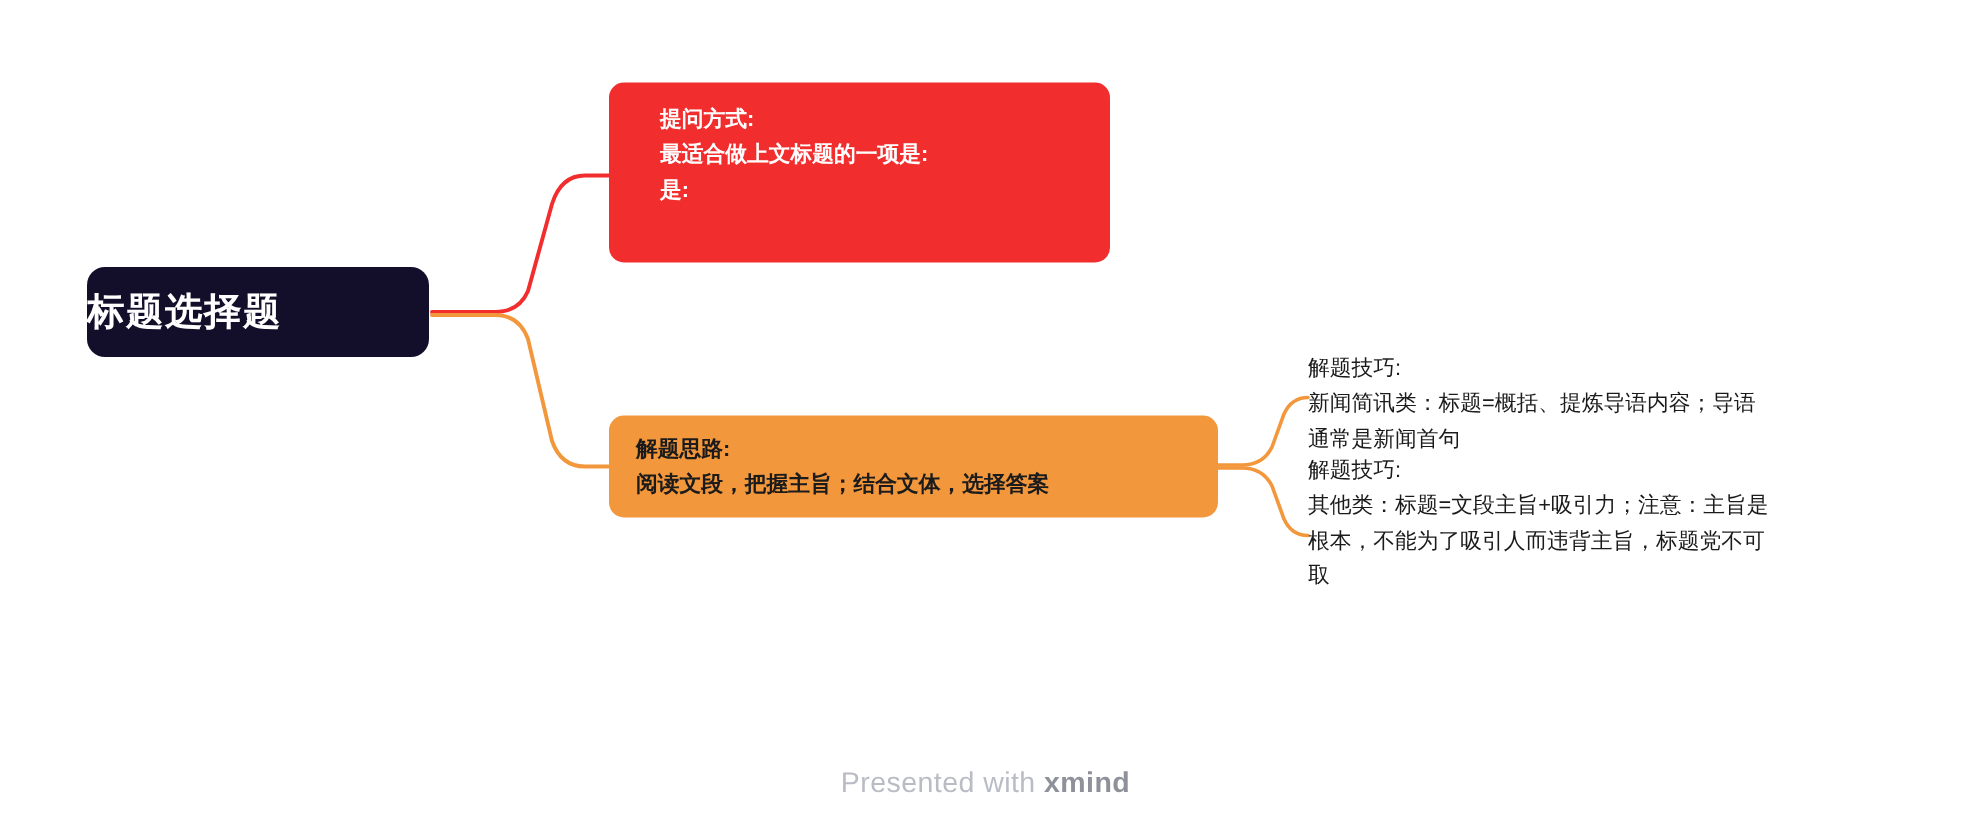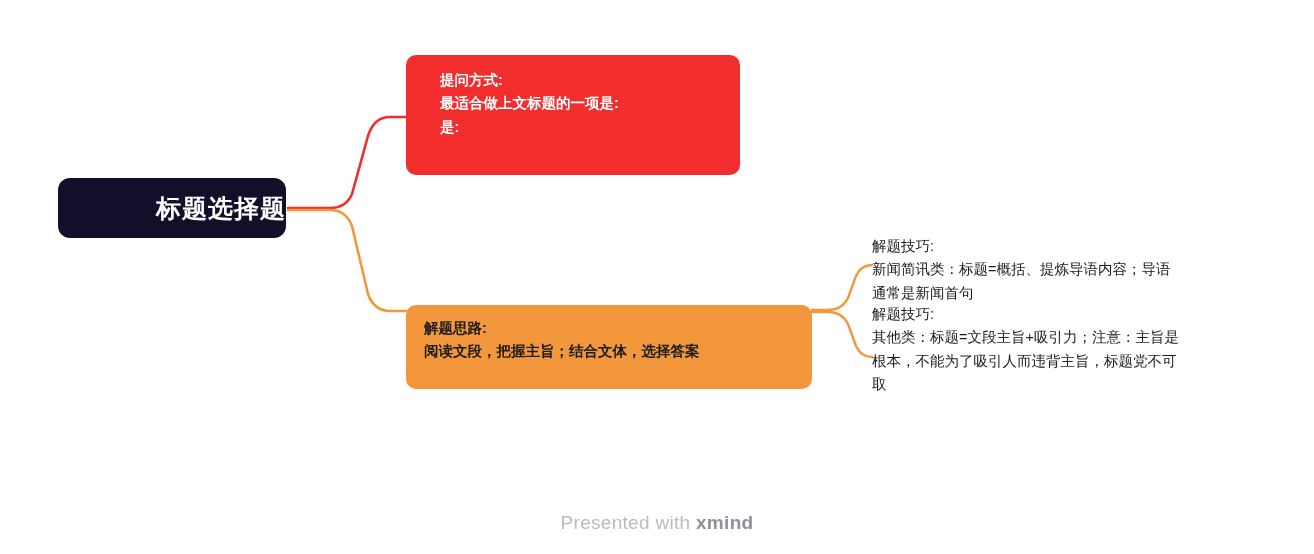--- a/index.html
+++ b/index.html
@@ -35,21 +35,21 @@
   
   #root-node {
     left: 58px;
     top: 178px;
     width: 228px;
     height: 60px;
     background: #130f2b;
     border-radius: 12px;
     display: flex;
     align-items: center;
-    justify-content: flex-end;
+    justify-content: flex-start;
   }
   #root-node .label {
     color: #ffffff;
     font-size: 25px;
     font-weight: bold;
     letter-spacing: 1px;
     line-height: 1.2;
   }
   
   #topic-question-type {
@@ -65,25 +65,24 @@
     color: #ffffff;
     font-size: 14.5px;
     font-weight: bold;
     line-height: 1.62;
   }
   
   #topic-approach {
     left: 406px;
     top: 277px;
     width: 406px;
-    height: 84px;
+    height: 68px;
     background: #f2973c;
     border-radius: 10px;
     padding: 12px 18px;
-    margin-top: 28px;
   }
   #topic-approach .line {
     color: #1b1b1b;
     font-size: 14.5px;
     font-weight: bold;
     line-height: 1.6;
   }
   
   .leaf {
     position: absolute;

